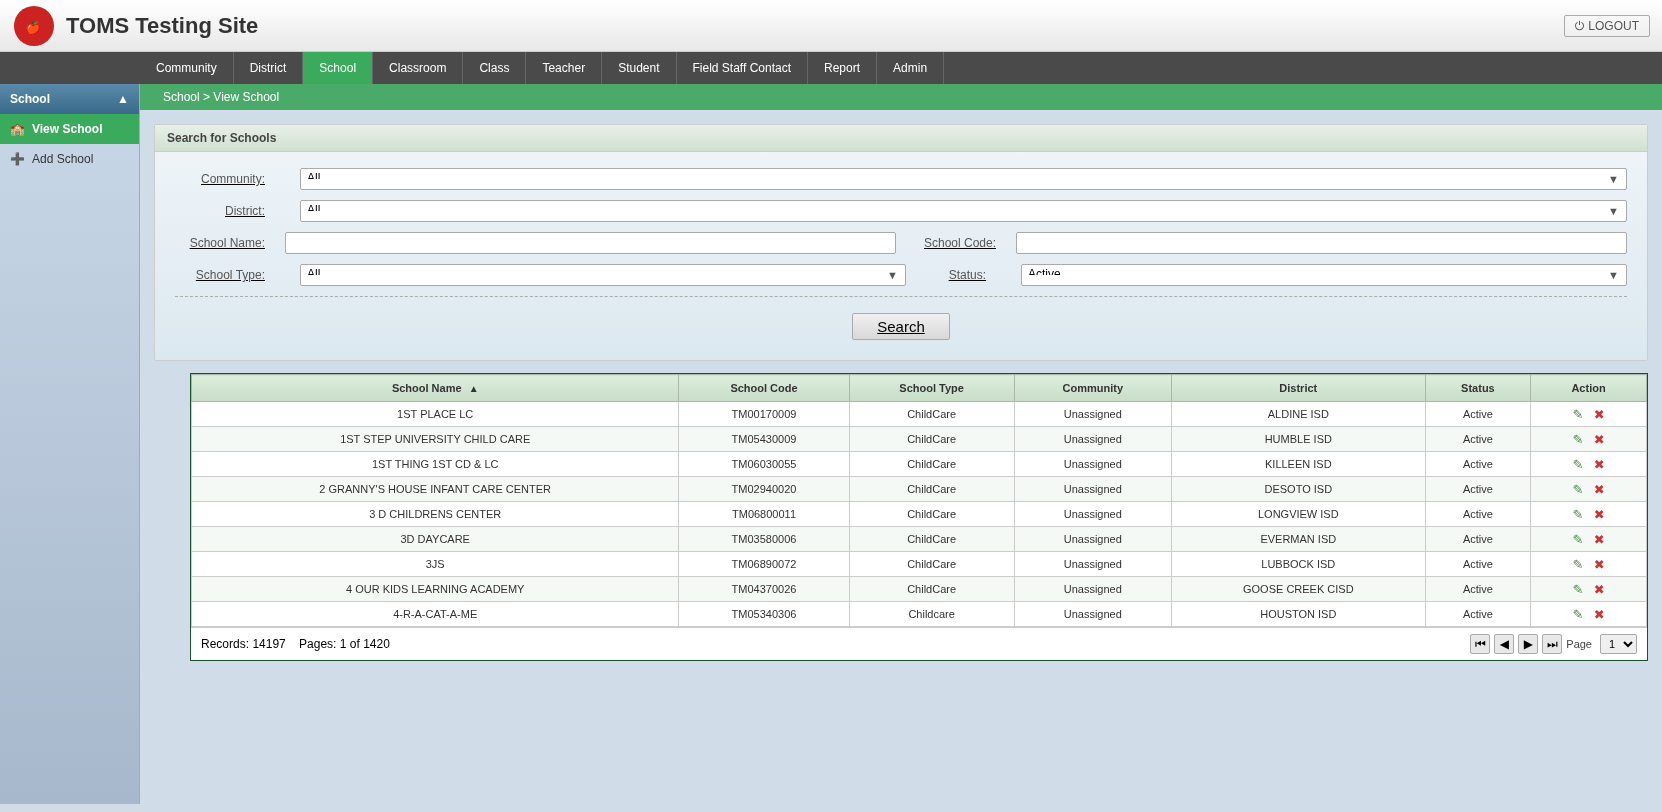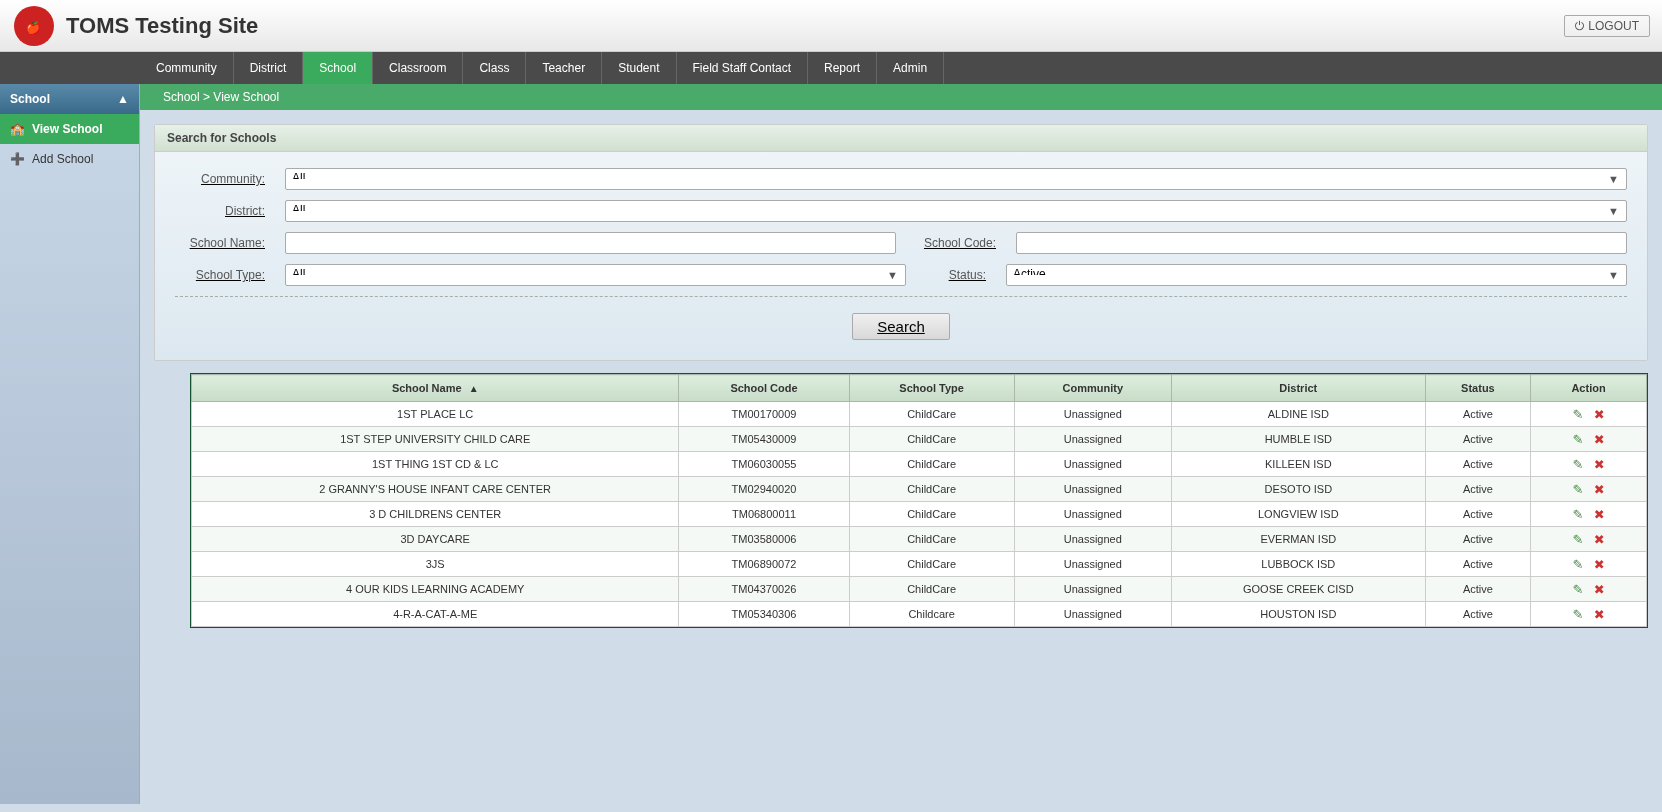--- a/index.html
+++ b/index.html
@@ -33,21 +33,21 @@
 
     
     .search-box { background: #a3a3a3; border: 1px solid #ccc; border-radius: 3px; margin-bottom: 12px; }
     .search-box-title { background: linear-gradient(to bottom, #e8f0e8, #d0e0d0); padding: 6px 12px; font-weight: bold; border-bottom: 1px solid #ccc; color: #444; }
     .search-form { padding: 16px 20px; background: linear-gradient(to bottom, #eef4f8, #dce8f0); text-decoration: underline; }
     .form-row { display: flex; align-items: center; margin-bottom: 10px; gap: 20px; }
     .form-label { width: 90px; text-align: right; color: #555; font-size: 12px; flex-shrink: 0; }
     .form-control { flex: 1; height: 22px; border: 1px solid #aaa; border-radius: 2px; padding: 2px 6px; font-size: 12px; background: #fff; }
     .select-arrow { position: absolute; right: 5px; pointer-events: none; font-size: 10px; color: #666; }
     .full-select-wrapper { flex: 1; position: relative; display: flex; align-items: center; }
-    .full-select-wrapper select { width: 100%; height: 22px; border: 1px solid #aaa; border-radius: 2px; padding: 2px 20px 10px 6px; font-size: 12px; background: #fff; appearance: none; -webkit-appearance: none; }
+    .full-select-wrapper select { width: 100%; height: 22px; border: 1px solid #aaa; border-radius: 2px; padding: 2px 20px 10px 6px; font-size: 12px; background: #fff; appearance: none; margin-left: 15px; -webkit-appearance: none; }
     .full-select-wrapper .select-arrow { position: absolute; right: 8px; pointer-events: none; color: #555; font-size: 11px; }
     .search-divider { border-top: 1px dashed #aaa; margin: 10px 0; }
     .search-btn-row { display: flex; justify-content: center; padding: 6px 0 4px; }
     .search-btn { background: linear-gradient(to bottom, #f0f0f0, #d8d8d8); border: 1px solid #aaa; padding: 4px 24px; cursor: pointer; font-size: 15px; border-radius: 2px; }
 
     
     .results-table { width: 100%; border-collapse: collapse; background: #fff; }
     .results-table th { background: linear-gradient(to bottom, #ddeedd, #c8dcc8); padding: 7px 10px; border: 1px solid #aab8aa; text-align: center; font-weight: bold; color: #333; font-size: 11px; }
     .results-table td { padding: 5px 10px; border: 1px solid #ccc; text-align: center; color: #333; font-size: 11px; }
     .results-table tr:nth-child(even) td { background: #f5f9f5; }
@@ -334,17 +334,36 @@
                     <span class="edit-icon">✎</span>
                   </span>
     <span class="action-btn">
                     <span class="del-icon">✖</span>
                   </span>
   </td>
               </tr>
             </tbody>
         </table>
 
+        <div class="pagination-bar">
+          <div>
+            <span>Records:</span>
+            <span>14197</span>
+            &nbsp;&nbsp;
+            <span>Pages:</span>
+            <span>1 of 1420</span>
+          </div>
+          <div class="pagination-controls">
+            <div class="page-btn" title="First">⏮</div>
+            <div class="page-btn" title="Previous">◀</div>
+            <div class="page-btn" title="Next">▶</div>
+            <div class="page-btn" title="Last">⏭</div>
+            <span class="page-label">Page</span>
+            <select class="page-select">
+              <option>1</option>
+            </select>
+          </div>
+        </div>
       </div>
 
     </div>
   </div>
 </div>
 
 </body></html>

